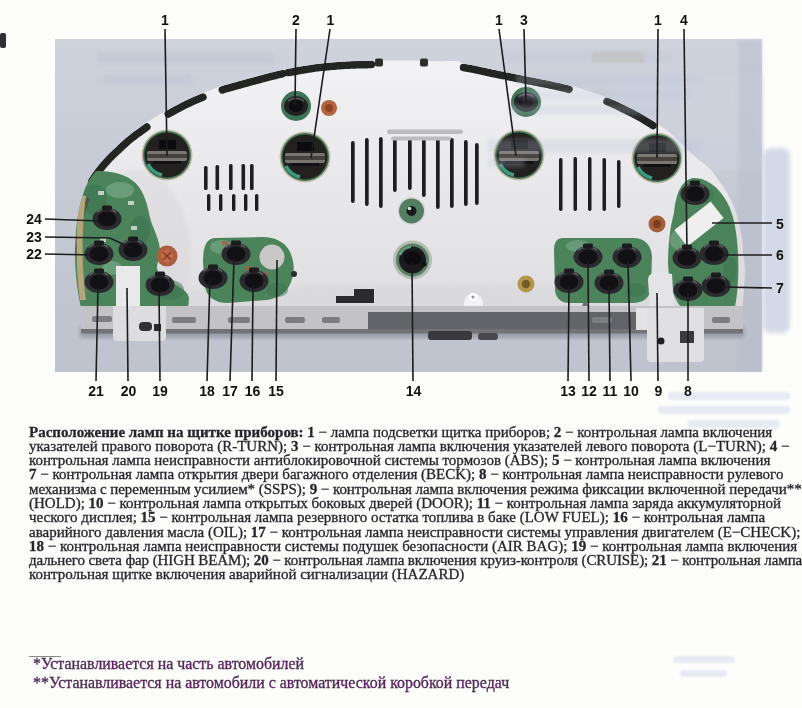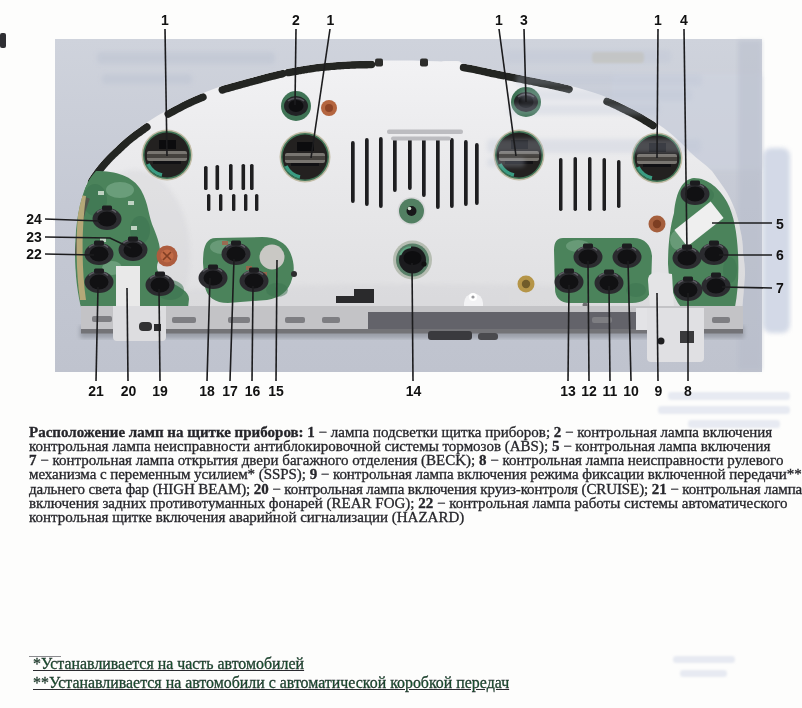--- a/index.html
+++ b/index.html
@@ -3,21 +3,21 @@
 <meta charset="utf-8">
 <style>
   html,body{margin:0;padding:0;background:#fdfdfc;}
   body{width:802px;height:708px;position:relative;overflow:hidden;
        font-family:"Liberation Serif", serif;}
   #fig{position:absolute;left:0;top:0;}
   .cap{position:absolute;left:29px;top:424.5px;width:733px;
        font-size:15px;line-height:14.3px;color:#26262b;-webkit-text-stroke:0.3px #26262b;}
   .cap div{text-align:justify;text-align-last:justify;white-space:nowrap;}
   .cap div.last{text-align-last:left;}
-  .fn{position:absolute;left:33px;color:#14532d;font-size:15.9px;line-height:18px;white-space:nowrap;text-decoration:underline;-webkit-text-stroke:0.3px #2a2a2f;}
+  .fn{position:absolute;left:33px;color:#701a75;font-size:15.9px;line-height:18px;white-space:nowrap;-webkit-text-stroke:0.3px #2a2a2f;}
   .rule{position:absolute;left:29px;top:656px;width:32px;height:1px;background:#8a8a8e;}
 </style>
 </head>
 <body>
 
 <svg id="fig" width="802" height="708" viewBox="0 0 802 708">
 <defs>
   <linearGradient id="bgGrad" x1="0" y1="0" x2="0" y2="1">
     <stop offset="0" stop-color="#cfd3dc"></stop>
     <stop offset="0.5" stop-color="#c5c9d4"></stop>
@@ -384,25 +384,29 @@
   <text x="34" y="242">23</text>
   <text x="34" y="259">22</text>
   <text x="780" y="229">5</text>
   <text x="780" y="260">6</text>
   <text x="780" y="293">7</text>
 </g>
 </svg>
 
 <div class="cap">
 <div><b>Расположение ламп на щитке приборов: 1</b> − лампа подсветки щитка приборов; <b>2</b> − контрольная лампа включения</div>
+<div>указателей правого поворота (R-TURN); <b>3</b> − контрольная лампа включения указателей левого поворота (L−TURN); <b>4</b> −</div>
 <div>контрольная лампа неисправности антиблокировочной системы тормозов (ABS); <b>5</b> − контрольная лампа включения</div>
 <div><b>7</b> − контрольная лампа открытия двери багажного отделения (BECK); <b>8</b> − контрольная лампа неисправности рулевого</div>
 <div style="letter-spacing:-0.05px">механизма с переменным усилием* (SSPS); <b>9</b> − контрольная лампа включения режима фиксации включенной передачи**</div>
+<div>(HOLD); <b>10</b> − контрольная лампа открытых боковых дверей (DOOR); <b>11</b> − контрольная лампа заряда аккумуляторной</div>
+<div>ческого дисплея; <b>15</b> − контрольная лампа резервного остатка топлива в баке (LOW FUEL); <b>16</b> − контрольная лампа</div>
+<div>аварийного давления масла (OIL); <b>17</b> − контрольная лампа неисправности системы управления двигателем (E−CHECK);</div>
+<div><b>18</b> − контрольная лампа неисправности системы подушек безопасности (AIR BAG); <b>19</b> − контрольная лампа включения</div>
 <div style="letter-spacing:-0.1px">дальнего света фар (HIGH BEAM); <b>20</b> − контрольная лампа включения круиз-контроля (CRUISE); <b>21</b> − контрольная лампа</div>
-<div>включения задних противотуманных фонарей (REAR FOG); <b>22</b> − контрольная лампа работы системы автоматического</div>
 <div class="last">контрольная щитке включения аварийной сигнализации (HAZARD)</div>
 </div>
 
 <div class="rule"></div>
 
 <div class="fn" style="top:654.5px;">*Устанавливается на часть автомобилей</div>
 
 <div class="fn" style="top:673.5px;text-align:right;">**Устанавливается на автомобили с автоматической коробкой передач</div>
 
 </body></html>

